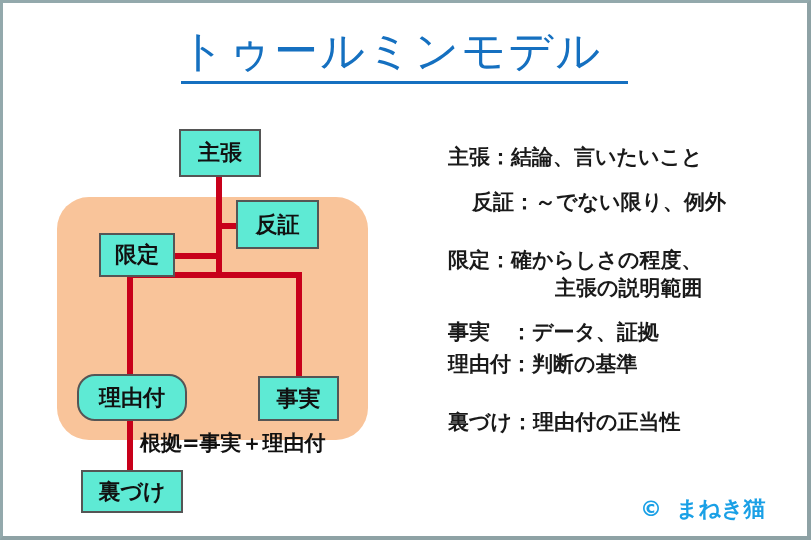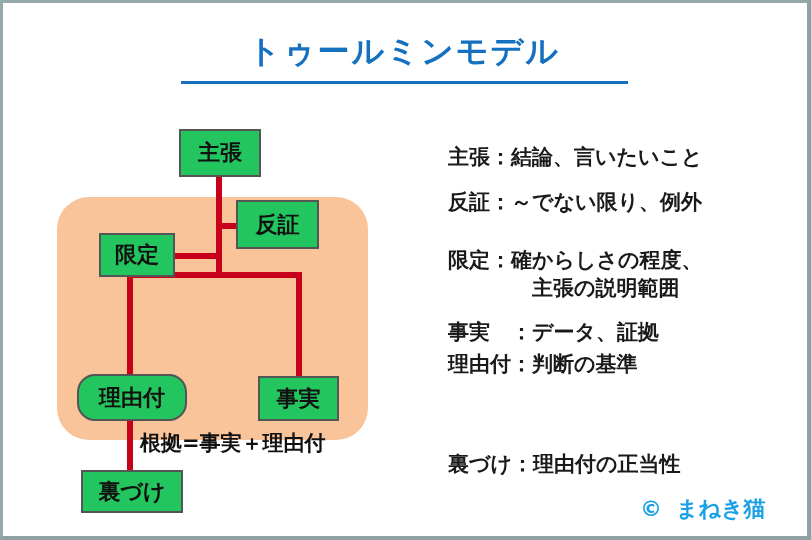--- a/index.html
+++ b/index.html
@@ -1,33 +1,33 @@
 <!DOCTYPE html>
 <html><head>
 <meta charset="utf-8">
 <style>
   html, body { margin:0; padding:0; }
   body { width:811px; height:540px; position:relative; overflow:hidden; background:#ffffff;
          font-family:"DejaVu Sans","Liberation Sans",sans-serif; }
   .frame { position:absolute; left:0; top:0; width:811px; height:540px; box-sizing:border-box;
            border-left:3px solid #93a9ac; border-top:3px solid #93a9ac;
            border-right:4px solid #8ea2a5; border-bottom:4px solid #8ea2a5; }
-  .title { position:absolute; left:180px; top:22px; width:448px; text-align:center;
-           font-size:32px; font-weight:bold; color:#1570c0; letter-spacing:2px; line-height:58px; }
+  .title { position:absolute; left:180px; top:22px; width:448px; text-align:left;
+           font-size:44px; font-weight:normal; color:#1570c0; letter-spacing:2px; line-height:58px; }
   .title-underline { position:absolute; left:181px; top:81px; width:447px; height:3px; background:#1570c0; }
   .panel { position:absolute; left:57px; top:197px; width:311px; height:243px;
            background:#f9c49a; border-radius:32px; }
   .line { position:absolute; background:#c8001a; }
-  .node { position:absolute; background:#22c55e; border:2px solid #555555; box-sizing:border-box;
+  .node { position:absolute; background:#5eead4; border:2px solid #555555; box-sizing:border-box;
           display:flex; align-items:center; justify-content:center;
           font-size:22px; font-weight:bold; color:#111; }
   .formula { position:absolute; left:140px; top:429px; font-size:21px; font-weight:bold; color:#111; white-space:nowrap; }
   .legend { position:absolute; left:448px; font-size:21px; font-weight:bold; color:#1a1a1a; white-space:nowrap; line-height:28px; }
   .legend .term { display:inline-block; }
-  .legend .cont { padding-left:84px; display:block; }
+  .legend .cont { padding-left:84px; display:block;text-align:right; }
   .credit { position:absolute; left:640px; top:494px; font-size:22px; font-weight:bold; color:#1aa0e6; white-space:nowrap; }
   .credit .c { display:inline-block; margin-right:14px; }
 </style>
 </head>
 <body>
 
 <div class="frame"></div>
 
 <div class="title">トゥールミンモデル</div>
 <div class="title-underline"></div>
@@ -59,32 +59,32 @@
 </div>
 <div class="node" style="left:81px;top:470px;width:102px;height:43px;">
   <span>裏づけ</span>
 </div>
 
 <div class="formula">根拠=事実＋理由付</div>
 
 <div class="legend" style="top:143px;">
   <span class="term">主張：</span><span>結論、言いたいこと</span>
 </div>
-<div class="legend" style="top:188px;">
+<div class="legend" style="top:188px;margin-left:24px;">
   <span class="term">反証：</span><span>～でない限り、例外</span>
 </div>
 <div class="legend" style="top:246px;">
   <span class="term">限定：</span><span>確からしさの程度、</span>
   <span class="cont">主張の説明範囲</span>
 </div>
 <div class="legend" style="top:318px;">
   <span class="term">事実　：</span><span>データ、証拠</span>
 </div>
 <div class="legend" style="top:350px;">
   <span class="term">理由付：</span><span>判断の基準</span>
 </div>
-<div class="legend" style="top:452px;font-family:Liberation Mono, monospace;">
+<div class="legend" style="top:408px;">
   <span class="term">裏づけ：</span><span>理由付の正当性</span>
 </div>
 
 <div class="credit">
   <span class="c">©</span><span>まねき猫</span>
 </div>
 
 </body></html>

